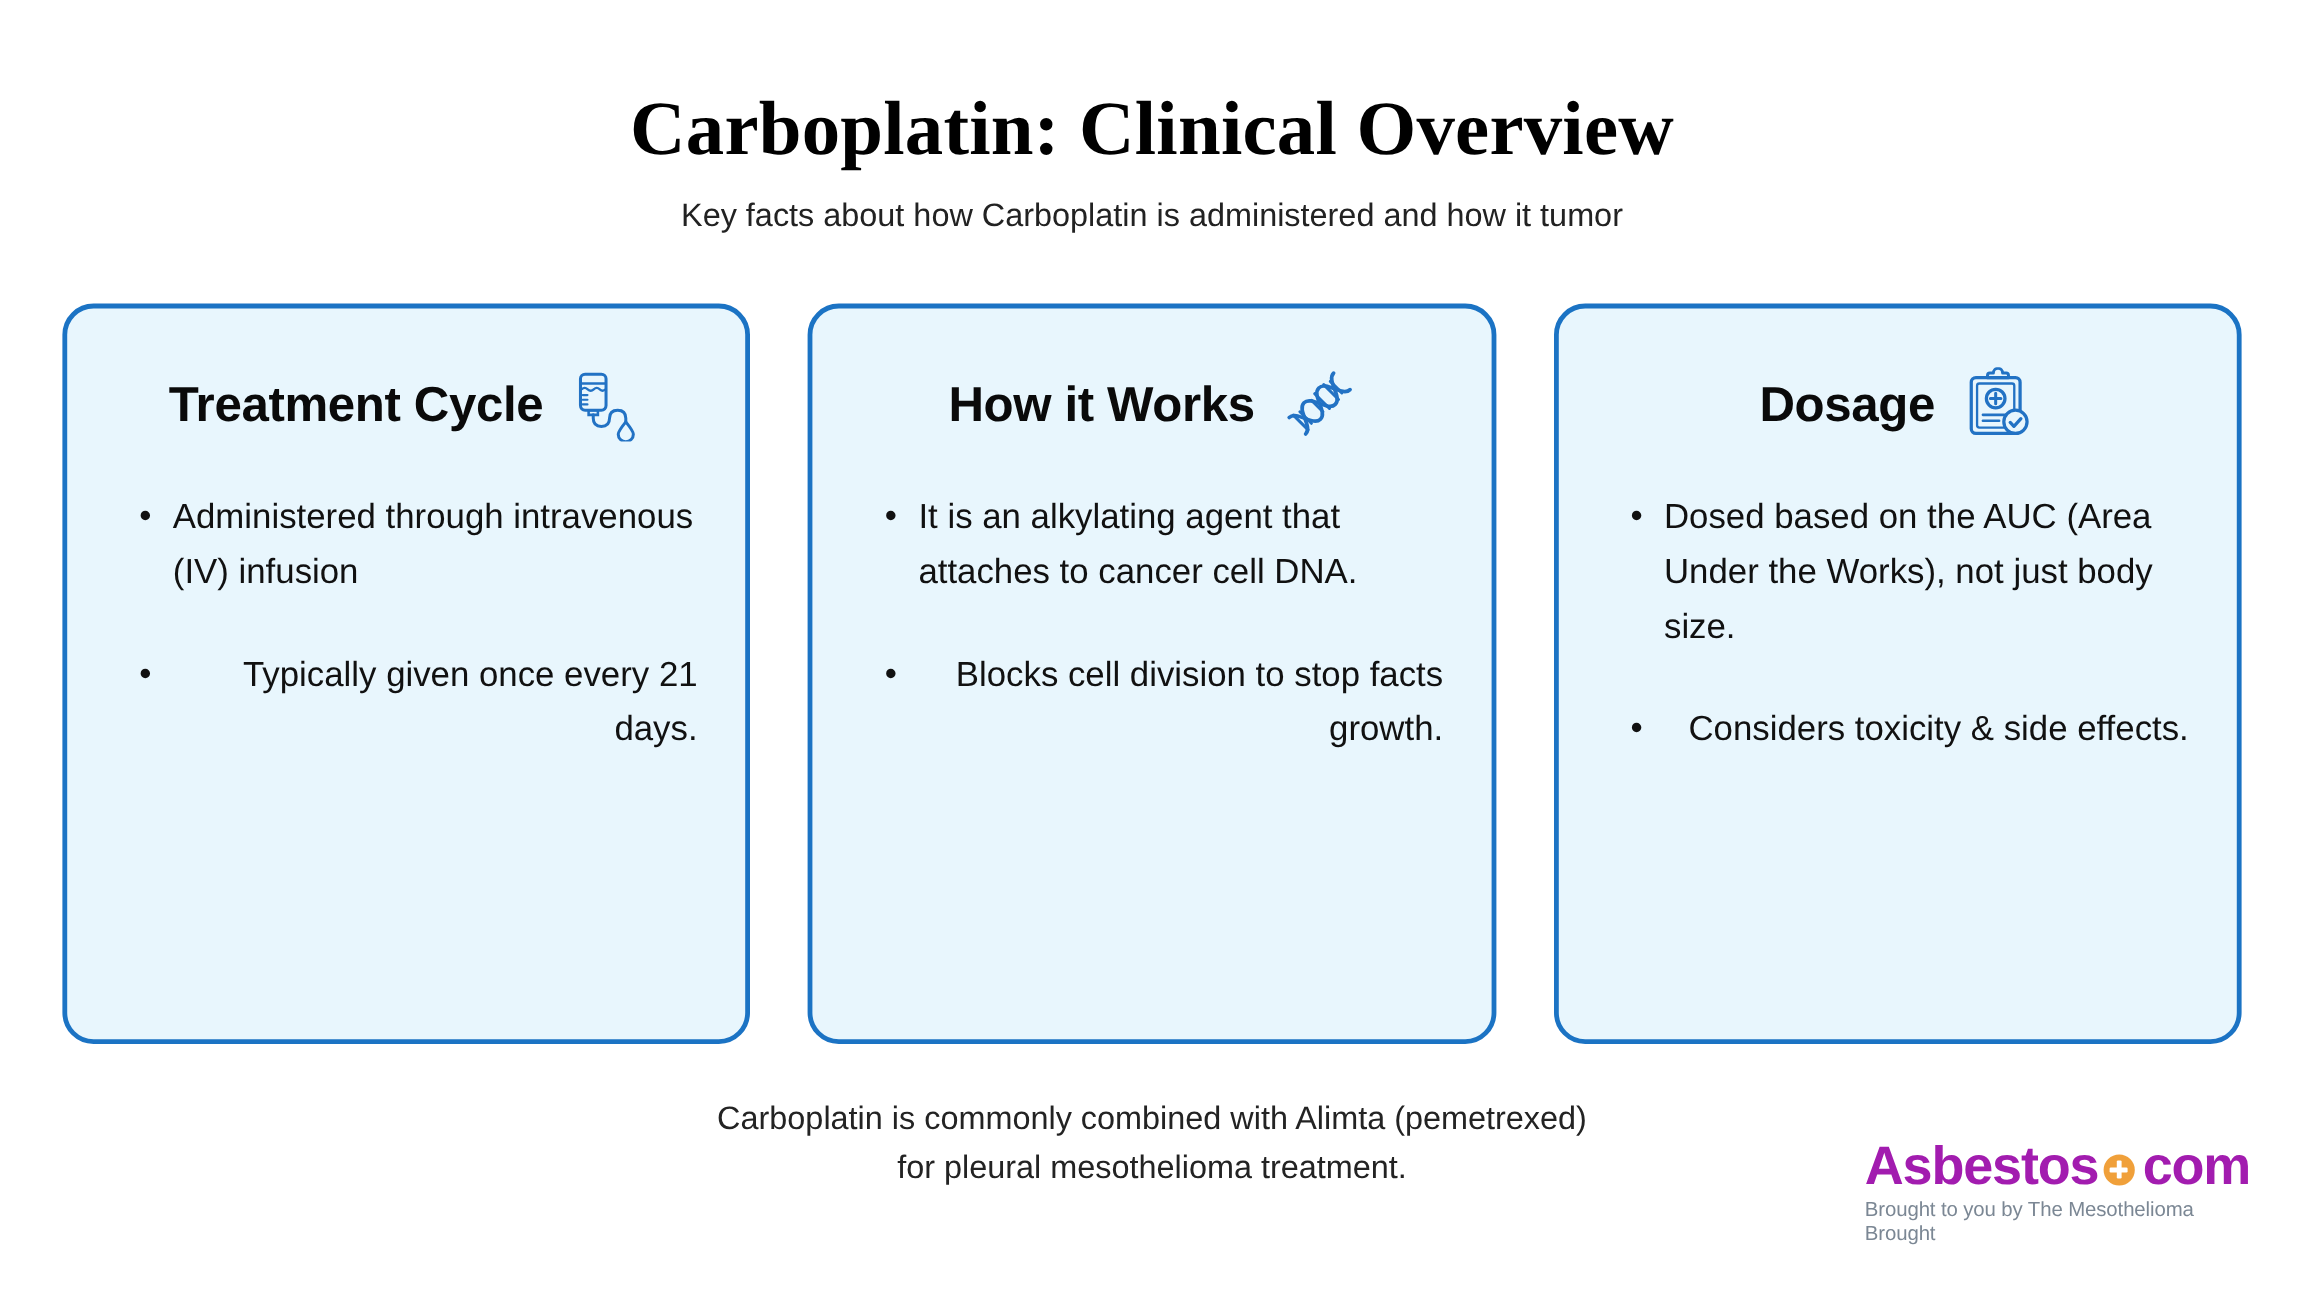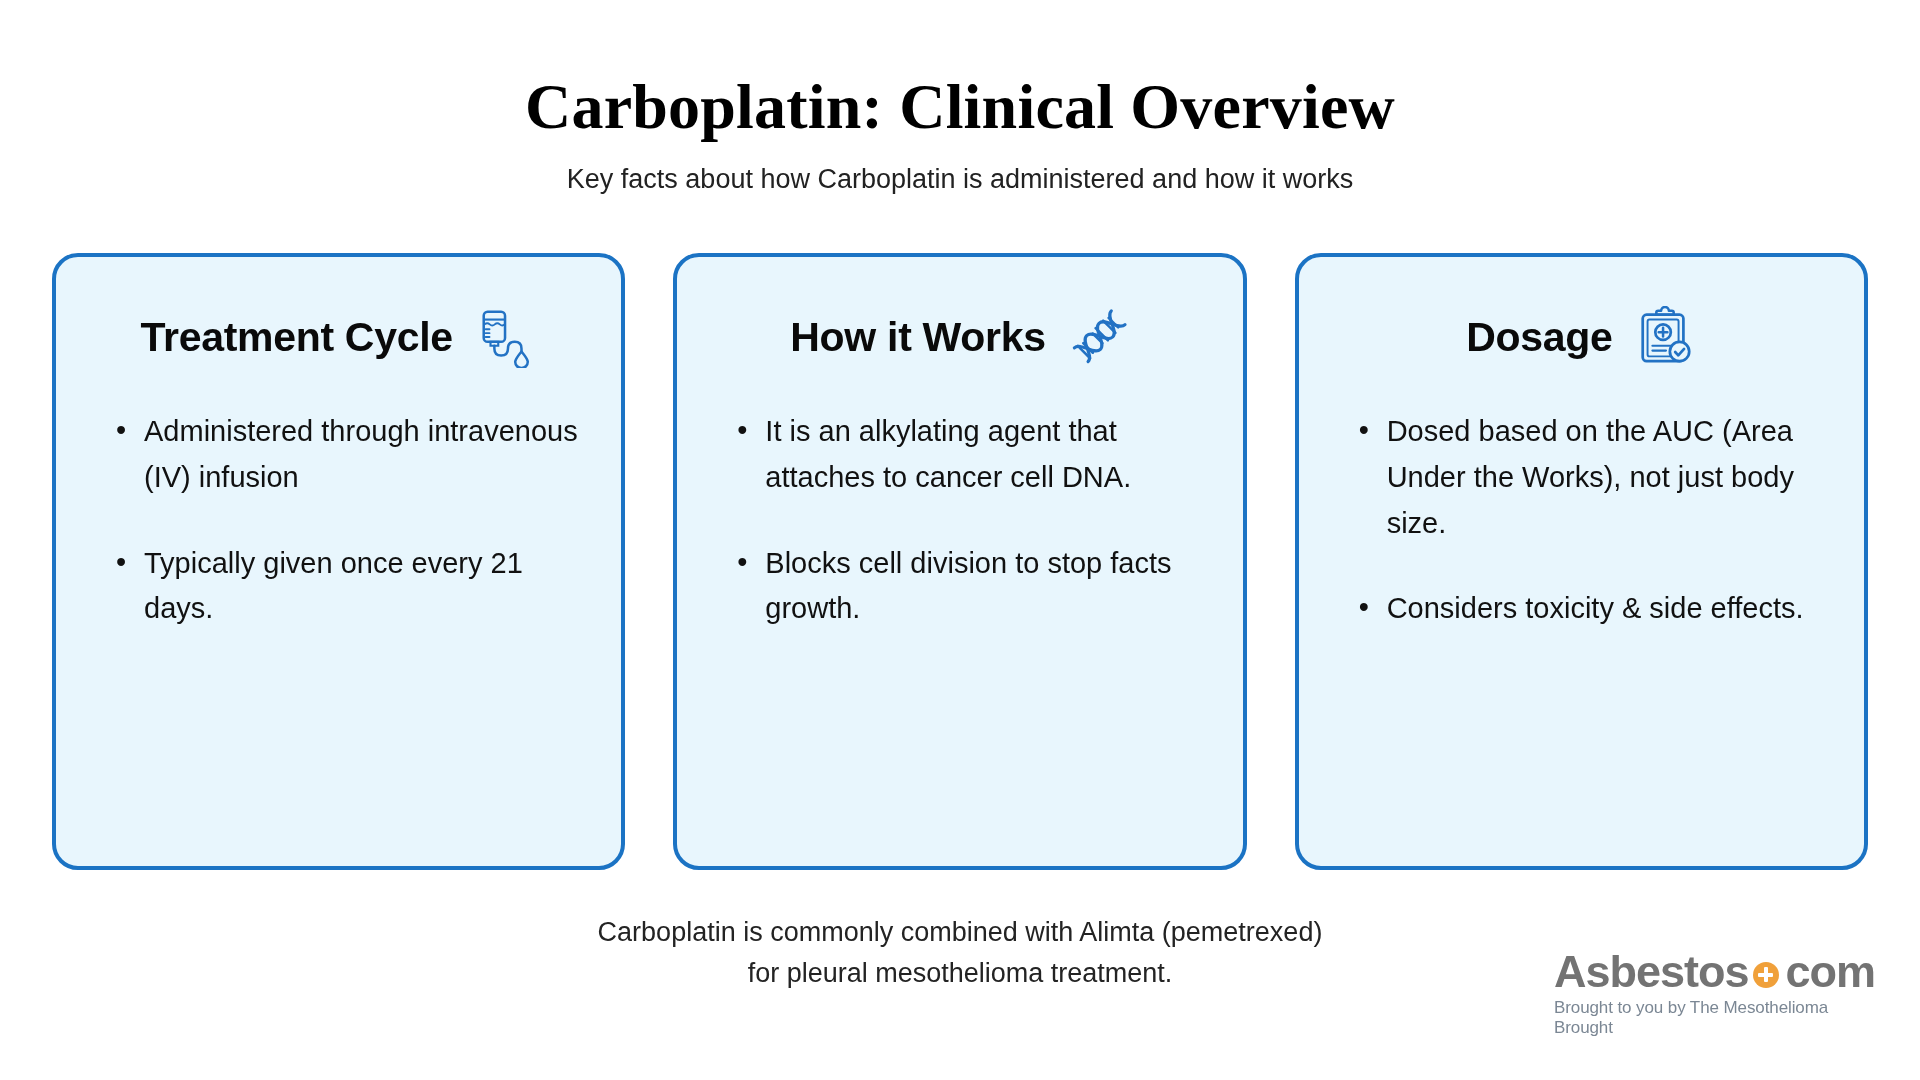--- a/index.html
+++ b/index.html
@@ -98,21 +98,21 @@
     padding-left: 2px;
   }
   .bullets li::before {
     content: "•";
     position: absolute;
     left: -26px;
     top: -1px;
     font-size: 29px;
     color: #111111;
   }
-  .bullets li:last-child { margin-bottom: 0; }
+  .bullets li:last-child { margin-bottom: 0; text-align: right; }
 
   
   .footer-note {
     position: absolute;
     left: 0;
     right: 0;
     top: 912px;
     text-align: center;
     font-size: 27px;
     line-height: 1.5;
@@ -125,21 +125,21 @@
     bottom: 42px;
     width: 320px;
     text-align: left;
   }
   .logo-wordmark {
     display: flex;
     align-items: center;
     font-family: "Liberation Sans", sans-serif;
     font-size: 45px;
     font-weight: bold;
-    color: #737373;
+    color: #a21caf;
     letter-spacing: -1px;
     line-height: 1;
   }
   .logo-dot {
     width: 26px;
     height: 26px;
     border-radius: 50%;
     background: #f0a03a;
     margin: 6px 7px 0 4px;
     position: relative;
@@ -166,21 +166,21 @@
     letter-spacing: -0.1px;
   }
 </style>
 </head>
 <body>
 
 <div class="page">
 
   <div class="header">
     <div class="page-title">Carboplatin: Clinical Overview</div>
-    <div class="page-subtitle">Key facts about how Carboplatin is administered and how it works</div>
+    <div class="page-subtitle">Key facts about how Carboplatin is administered and how it tumor</div>
   </div>
 
   <div class="cards">
 
     <div class="card">
       <div class="card-head">
         <div class="card-title">Treatment Cycle</div>
         <svg class="card-icon" viewBox="0 0 64 64" fill="none">
           <rect x="9" y="6" width="22" height="31" rx="4" stroke="#2272c4" stroke-width="2.6"></rect>
           <path d="M9 14 H31" stroke="#2272c4" stroke-width="2.2"></path>

